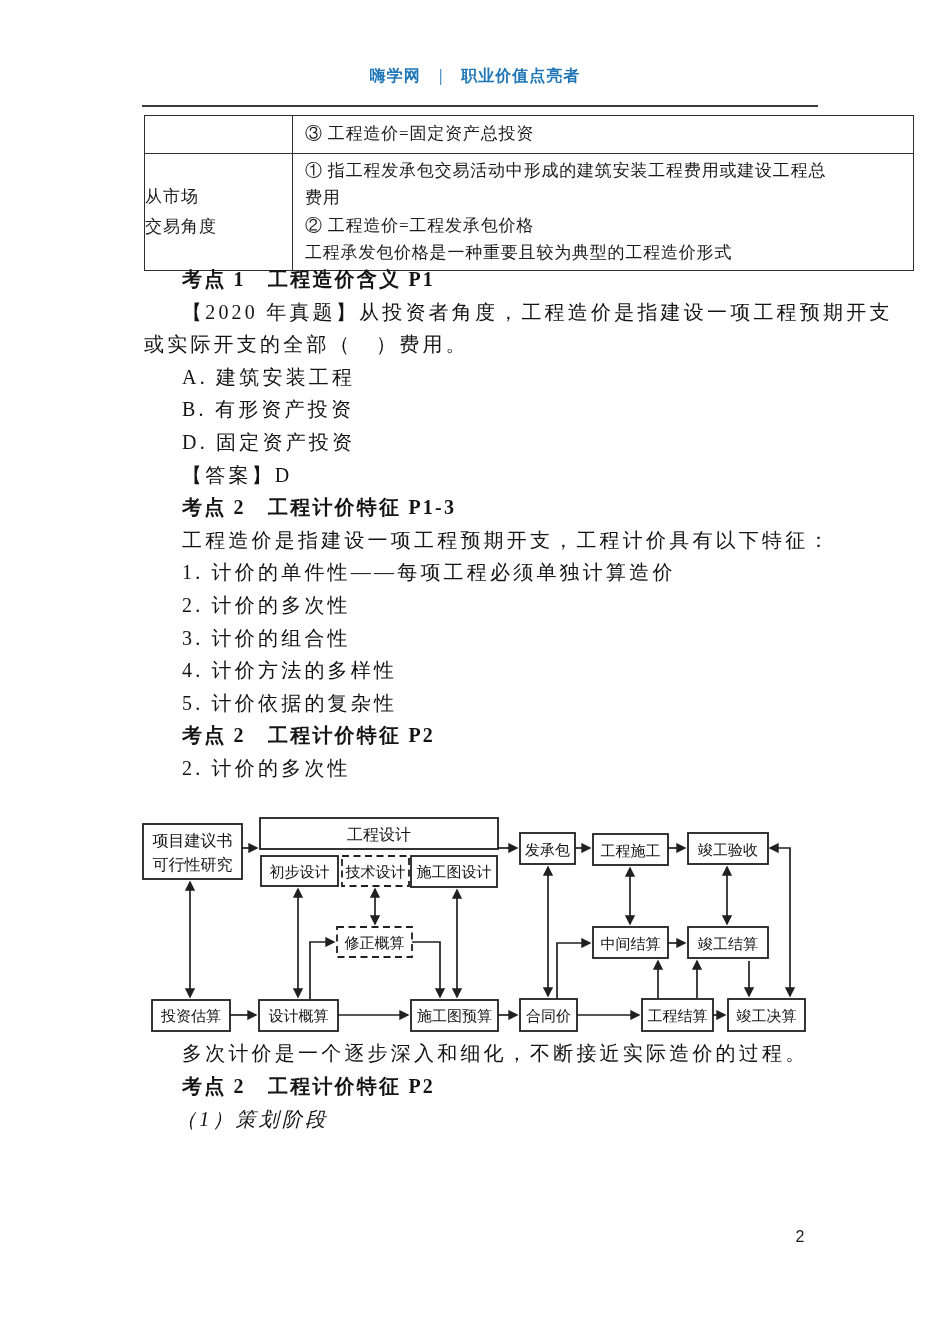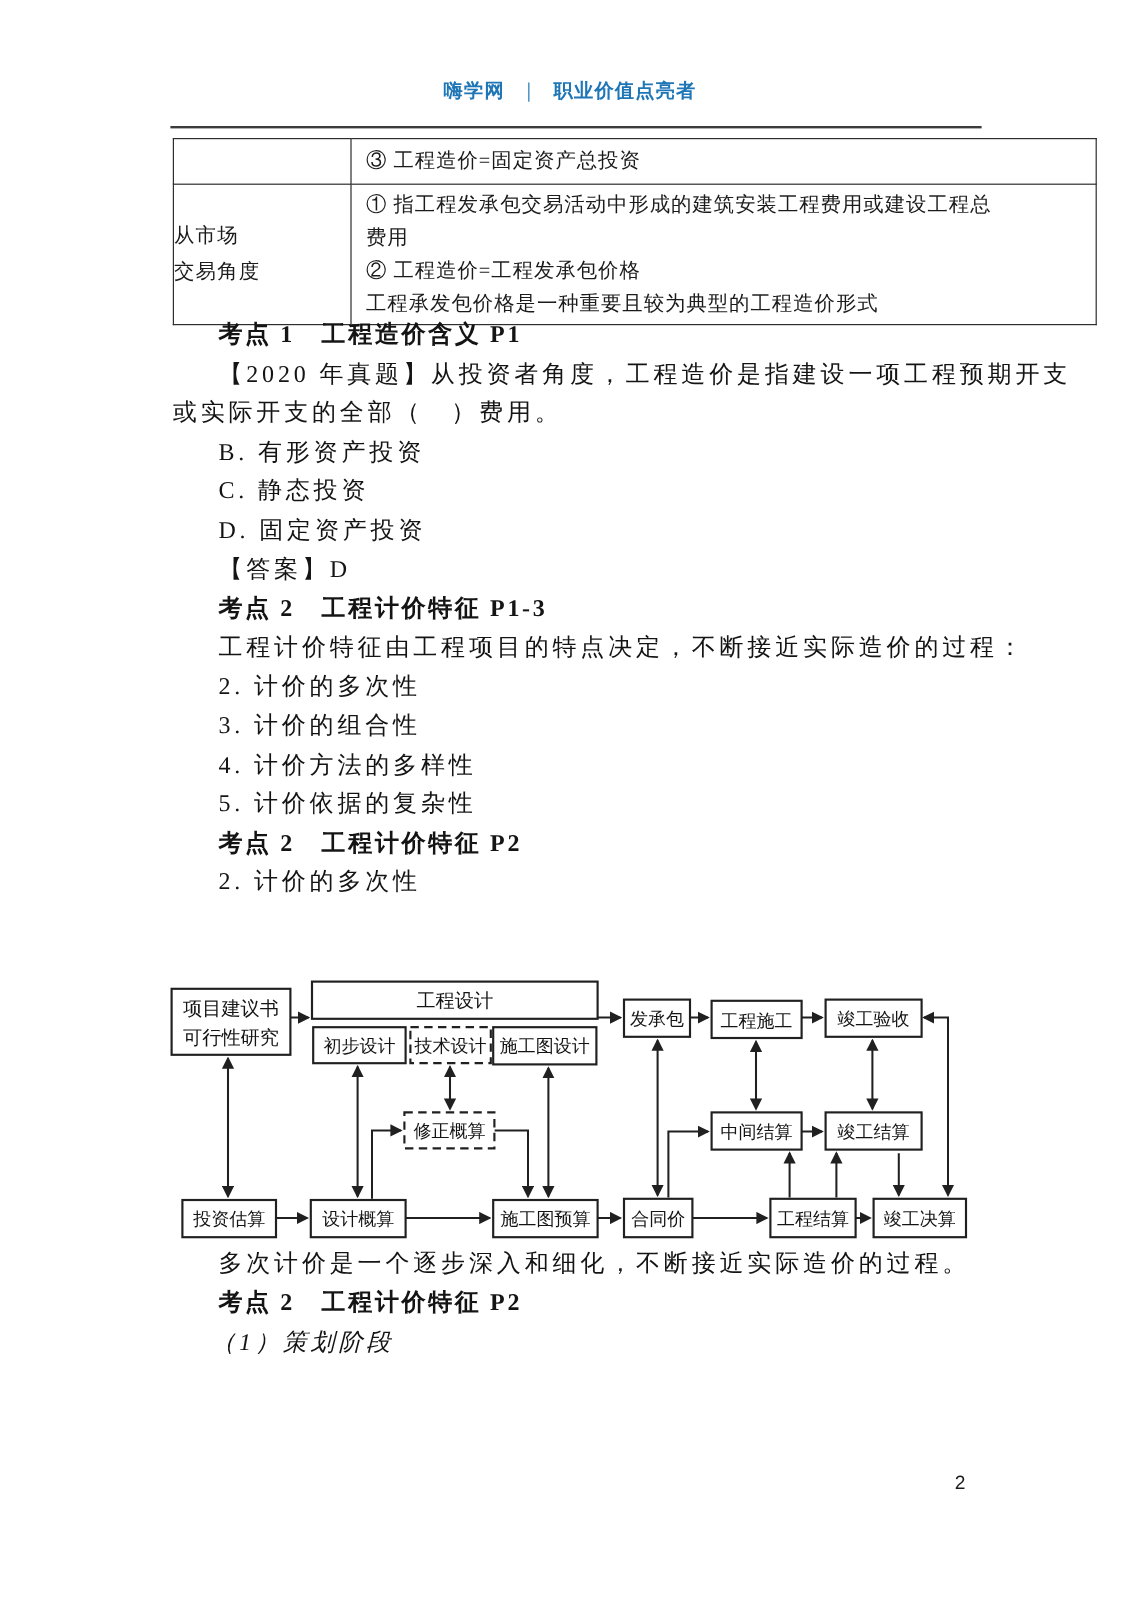--- a/index.html
+++ b/index.html
@@ -111,26 +111,27 @@
         <div>工程承发包价格是一种重要且较为典型的工程造价形式</div>
       </td>
     </tr>
   </tbody>
     </table>
 
   <div class="text-block tb1">
     <div class="line heading indent">考点 1　工程造价含义 P1</div>
     <div class="line indent">【2020 年真题】从投资者角度，工程造价是指建设一项工程预期开支</div>
     <div class="line">或实际开支的全部（　）费用。</div>
+    <div class="line indent">A. 建筑安装工程</div>
     <div class="line indent">B. 有形资产投资</div>
-    <div class="line indent">C. 静态投资</div>
     <div class="line indent">D. 固定资产投资</div>
     <div class="line indent">【答案】D</div>
     <div class="line heading indent">考点 2　工程计价特征 P1-3</div>
-    <div class="line indent">工程计价特征由工程项目的特点决定，不断接近实际造价的过程：</div>
+    <div class="line indent">工程造价是指建设一项工程预期开支，工程计价具有以下特征：</div>
+    <div class="line indent">1. 计价的单件性——每项工程必须单独计算造价</div>
     <div class="line indent">2. 计价的多次性</div>
     <div class="line indent">3. 计价的组合性</div>
     <div class="line indent">4. 计价方法的多样性</div>
     <div class="line indent">5. 计价依据的复杂性</div>
     <div class="line heading indent">考点 2　工程计价特征 P2</div>
     <div class="line indent">2. 计价的多次性</div>
   </div>
 
   <svg class="flowchart" width="690" height="226" viewBox="0 0 690 226">
     <defs>

